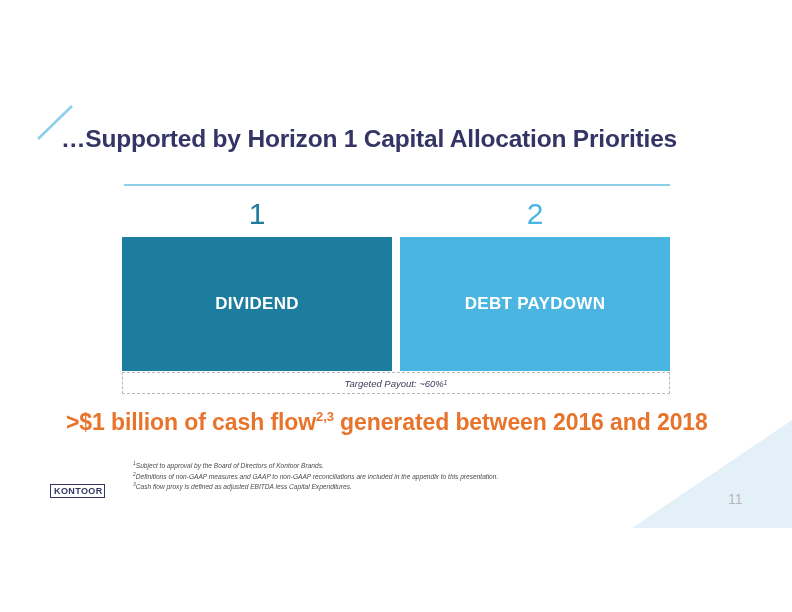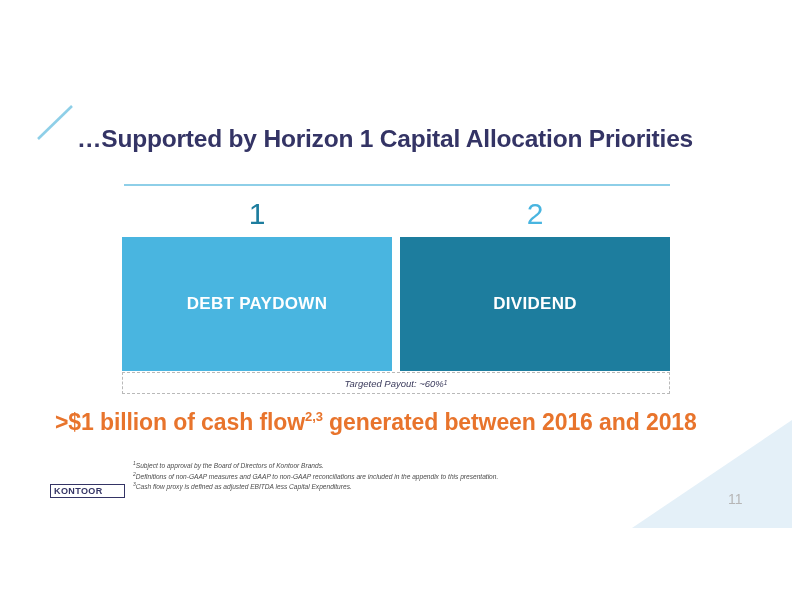--- a/index.html
+++ b/index.html
@@ -37,21 +37,21 @@
     position: absolute;
     left: 36px;
     top: 103px;
     width: 40px;
     height: 40px;
   }
   .title-accent svg { display: block; }
 
   .slide-title {
     position: absolute;
-    left: 77px;
+    left: 61px;
     top: 125px;
     font-size: 24.5px;
     font-weight: bold;
     color: #343465;
     letter-spacing: -0.2px;
     white-space: nowrap;
   }
 
   
   .top-rule {
@@ -129,21 +129,21 @@
   }
   .caption sup {
     font-size: 6.5px;
     vertical-align: super;
     line-height: 0;
   }
 
   
   .headline {
     position: absolute;
-    left: 55px;
+    left: 66px;
     top: 409px;
     font-size: 23px;
     font-weight: bold;
     color: #e8742c;
     white-space: nowrap;
     letter-spacing: -0.1px;
   }
   .headline sup {
     font-size: 13px;
     vertical-align: super;
@@ -169,21 +169,21 @@
     vertical-align: super;
     line-height: 0;
   }
 
   
   .logo {
     position: absolute;
     left: 50px;
     top: 484px;
     border: 1.4px solid #343465;
-    padding: 1px 21px 0 3px;
+    padding: 1px 1px 0 3px;
     font-size: 9px;
     font-weight: bold;
     color: #343465;
     letter-spacing: 0.4px;
     line-height: 11px;
   }
 
   
   .page-number {
     position: absolute;
@@ -209,25 +209,25 @@
   <div class="slide-title">…Supported by Horizon 1 Capital Allocation Priorities</div>
 
   <div class="top-rule"></div>
 
   <div class="numbers-row">
     <div class="number-cell one">1</div>
     <div class="number-cell two">2</div>
   </div>
 
   <div class="pillars">
+    <div class="pillar dividend">
+      <span>DIVIDEND</span>
+    </div>
     <div class="pillar debt">
       <span>DEBT PAYDOWN</span>
-    </div>
-    <div class="pillar dividend">
-      <span>DIVIDEND</span>
     </div>
   </div>
 
   <div class="captions">
     <div class="caption">
       <span>Targeted Payout: ~60%</span>
         <sup>1</sup>
     </div>
   </div>
 

